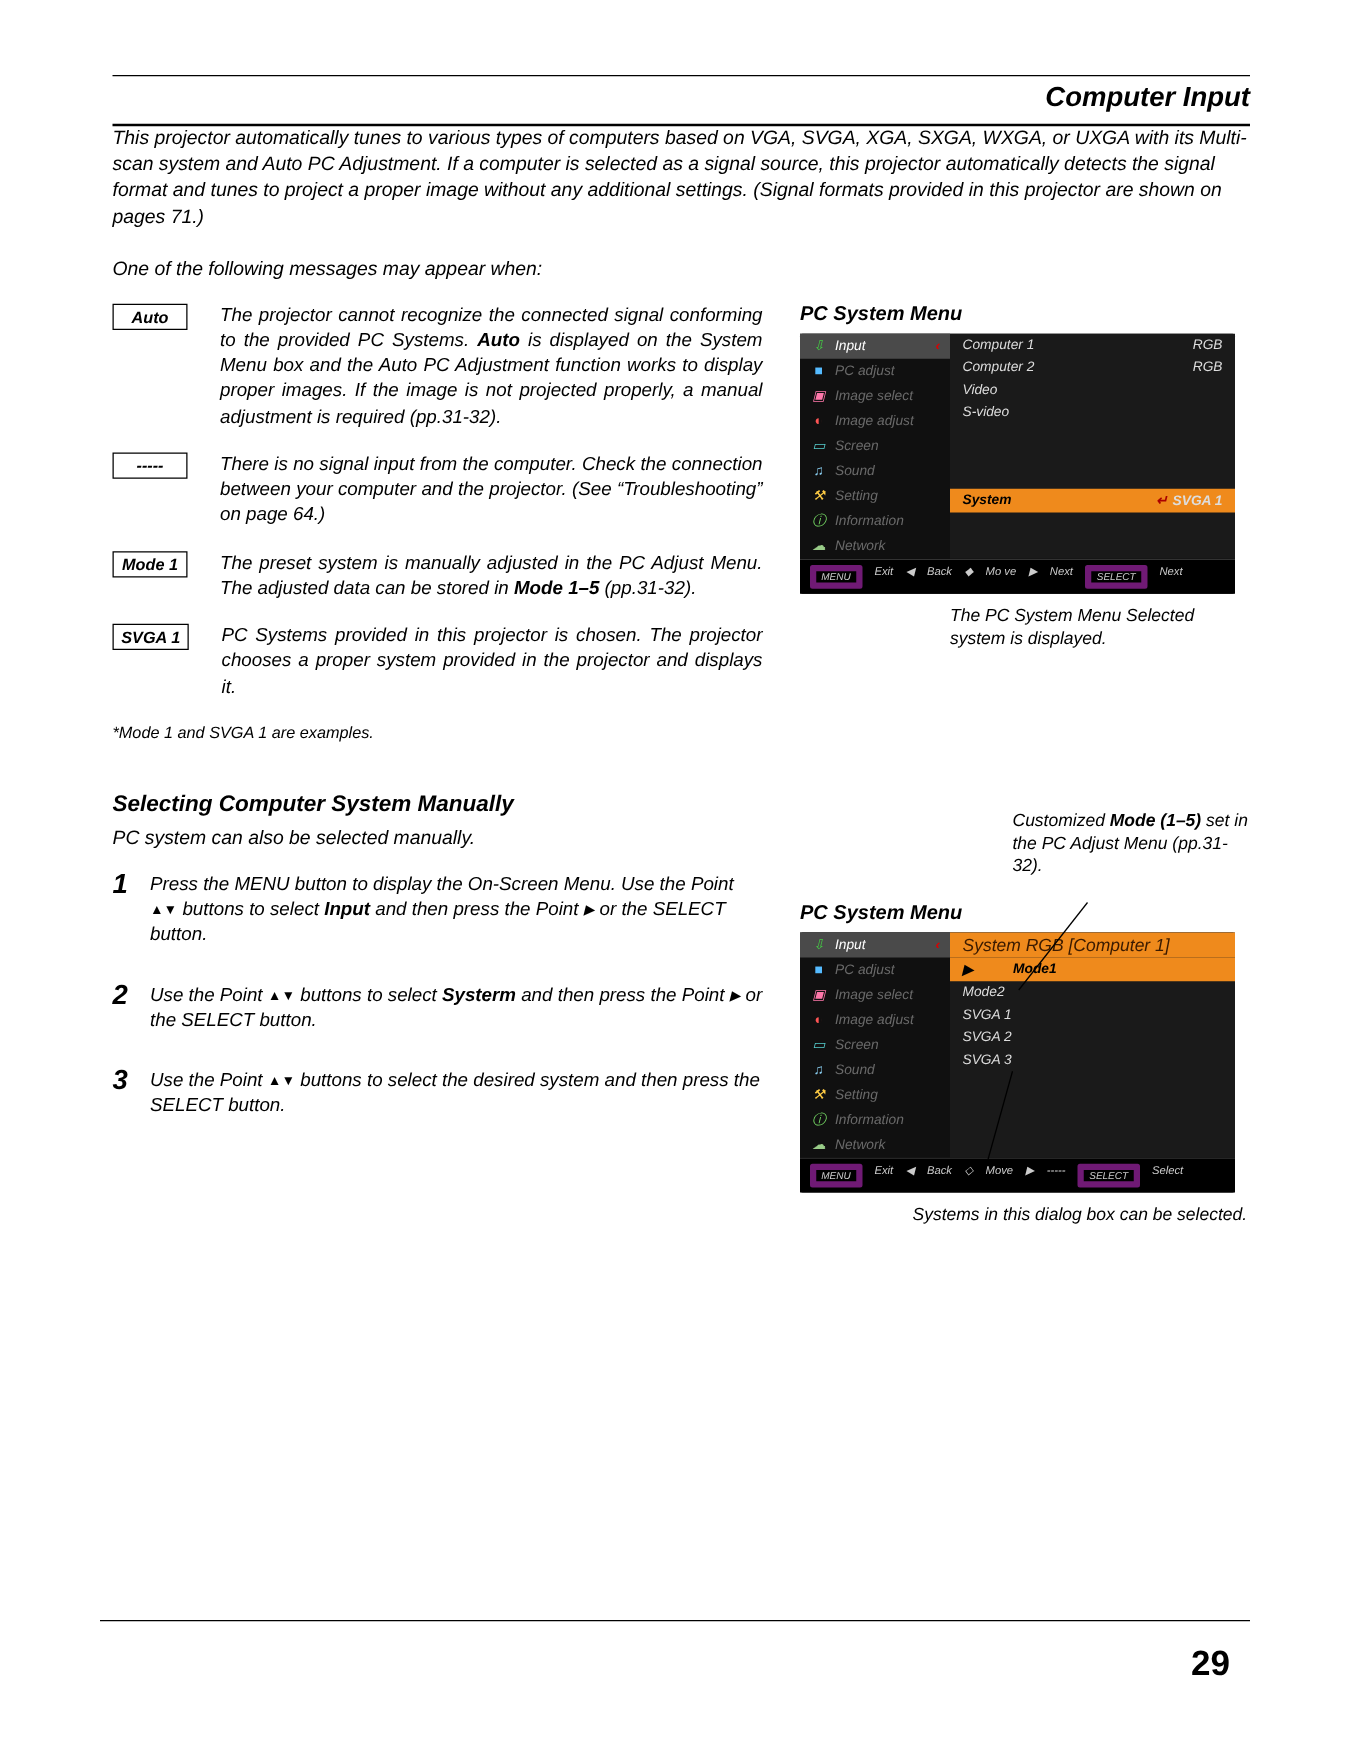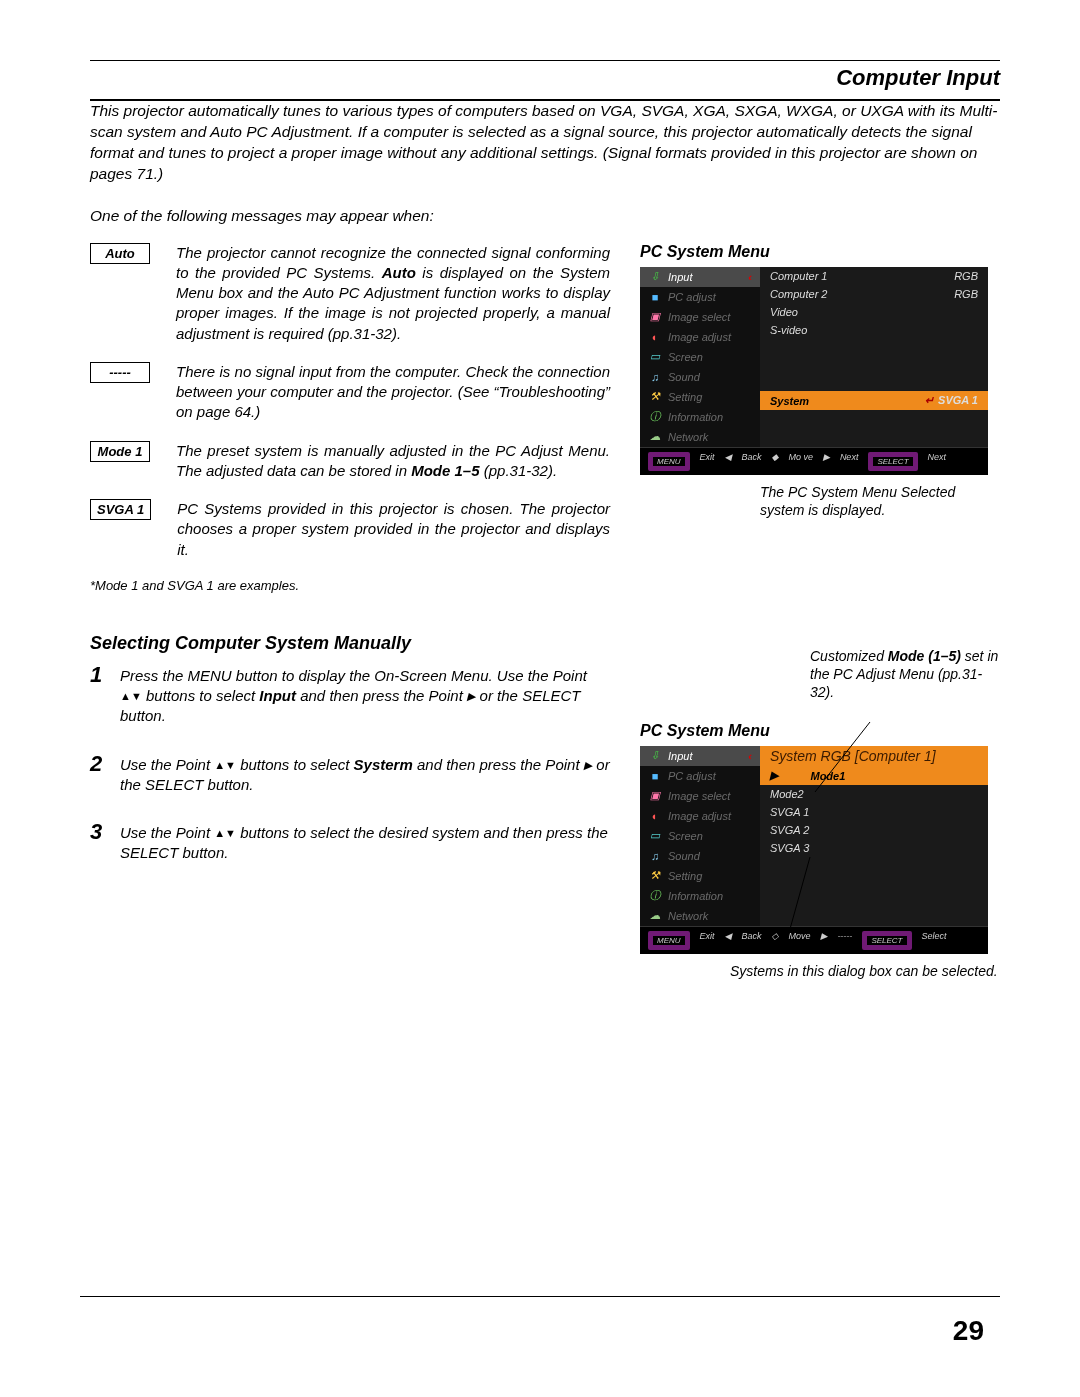--- a/index.html
+++ b/index.html
@@ -133,21 +133,20 @@
   .chev-red { color: #d00; font-weight: bold; margin-left: auto; }
   .osd-right {
     flex: 1;
     background: #1a1a1a;
   }
   .osd-row {
     display: flex;
     padding: 3px 10px;
     color: #ddd;
     font-size: 11px;
-    align-items: flex-end;
   }
   .osd-row .col2 { margin-left: auto; color: #ddd; }
   .osd-row.sel-orange {
     background: #ef8a1c;
     color: #000;
     font-weight: bold;
     gap: 32px;
   }
   .osd-row.hdr-orange {
     background: #ef8a1c;
@@ -243,20 +242,21 @@
       </div>
 
       <div class="msg-row">
         <span class="label-box">SVGA 1</span>
         <div class="msg-text">PC Systems provided in this projector is chosen. The projector chooses a proper system provided in the projector and displays it.</div>
       </div>
 
       <div class="note">*Mode 1 and SVGA 1 are examples.</div>
 
       <h2 class="sub">Selecting Computer System Manually</h2>
+      <div class="subintro">PC system can also be selected manually.</div>
 
       <div class="step">
         <div class="step-num">1</div>
         <div class="step-text">
           <span>Press the MENU button to display the On-Screen Menu. Use the Point </span><span class="tri">▲▼</span><span> buttons to select </span><b>Input</b><span> and then press the Point </span><span class="tri">▶</span><span> or the SELECT button.</span>
         </div>
       </div>
 
       <div class="step">
         <div class="step-num">2</div>

